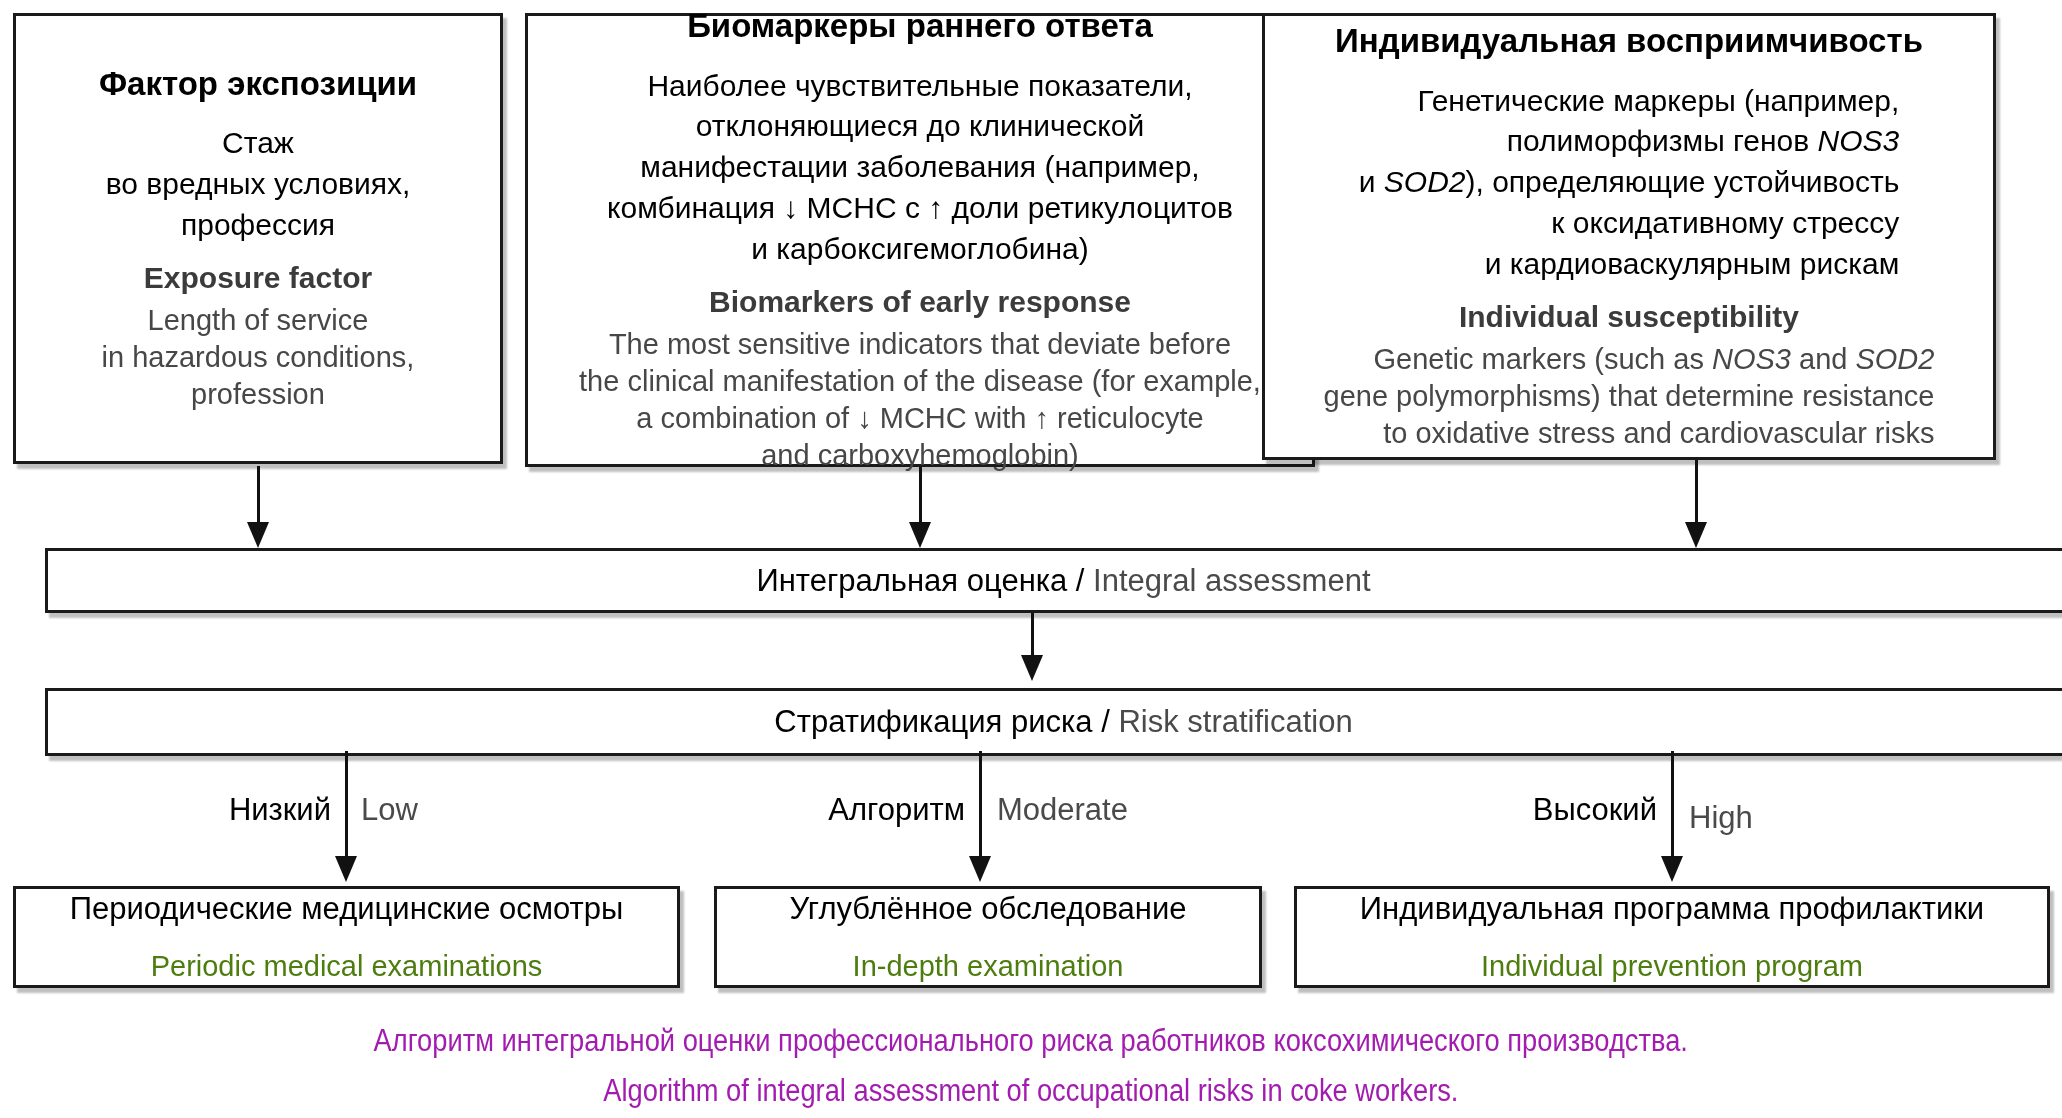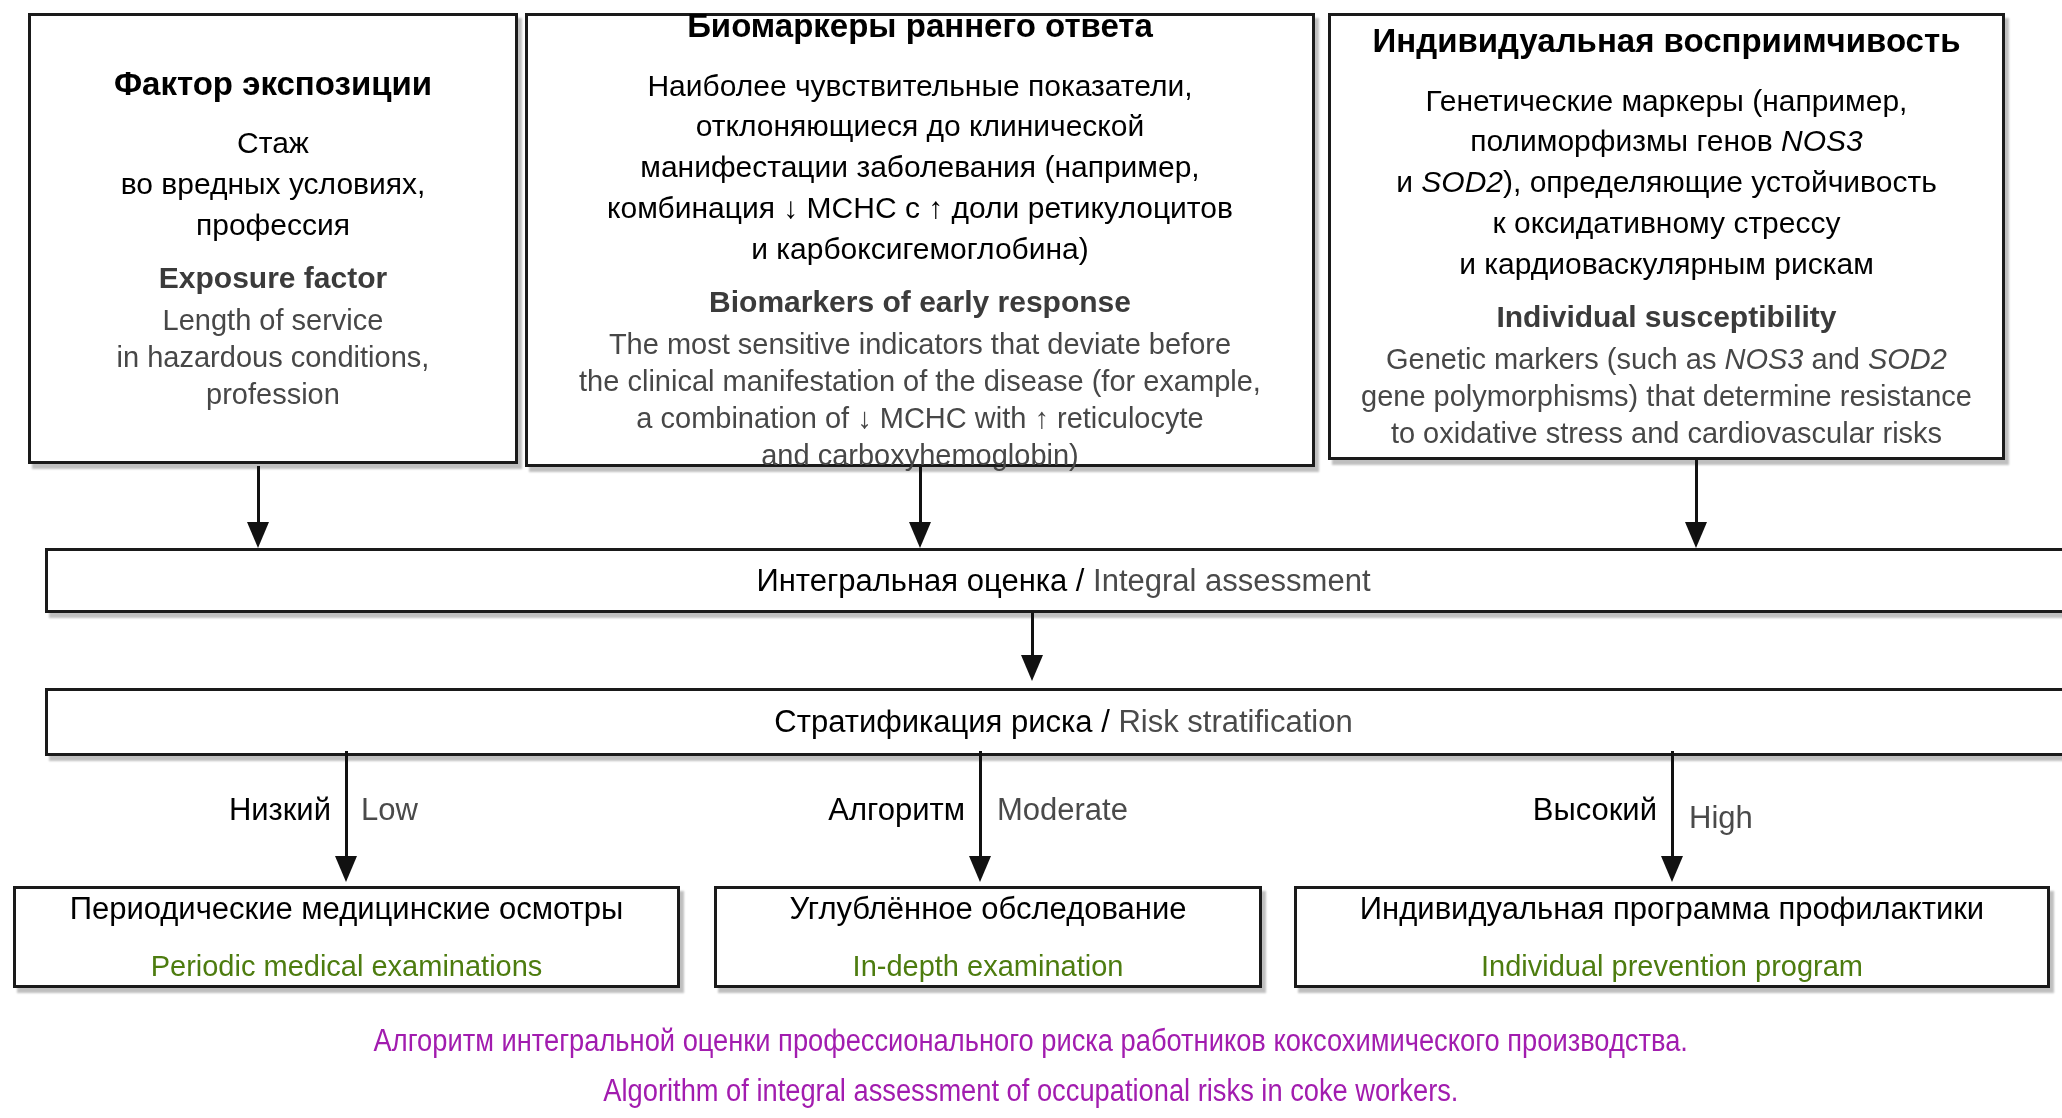--- a/index.html
+++ b/index.html
@@ -42,21 +42,21 @@
     font-size:31px; line-height:36px; color:#a21caf;
   }
   .caption .inner { display:inline-block; transform:scaleX(0.88); transform-origin:center; }
   i { font-style:italic; }
 </style>
 </head>
 <body>
 
 <div class="canvas">
 
-  <div class="box" style="left:28px; top:13px; width:490px; height:451px;">
+  <div class="box" style="left:13px; top:13px; width:490px; height:451px;">
     <div class="title-ru">Фактор экспозиции</div>
     <div class="body-ru">Стаж
 во вредных условиях,
 профессия</div>
     <div class="title-en">Exposure factor</div>
     <div class="body-en">Length of service
 in hazardous conditions,
 profession</div>
   </div>
 
@@ -67,21 +67,21 @@
 манифестации заболевания (например,
 комбинация ↓ MCHC с ↑ доли ретикулоцитов
 и карбоксигемоглобина)</div>
     <div class="title-en">Biomarkers of early response</div>
     <div class="body-en">The most sensitive indicators that deviate before
 the clinical manifestation of the disease (for example,
 a combination of ↓ MCHC with ↑ reticulocyte
 and carboxyhemoglobin)</div>
   </div>
 
-  <div class="box" style="left:1328px; top:13px; width:677px; height:447px;">
+  <div class="box" style="left:1262px; top:13px; width:734px; height:447px;text-align:right;">
     <div class="title-ru">Индивидуальная восприимчивость</div>
     <div class="body-ru"><span>Генетические маркеры (например,
 полиморфизмы генов </span><i>NOS3</i><span>
 и </span><i>SOD2</i><span>), определяющие устойчивость
 к оксидативному стрессу
 и кардиоваскулярным рискам</span></div>
     <div class="title-en">Individual susceptibility</div>
     <div class="body-en"><span>Genetic markers (such as </span><i>NOS3</i><span> and </span><i>SOD2</i><span>
 gene polymorphisms) that determine resistance
 to oxidative stress and cardiovascular risks</span></div>

